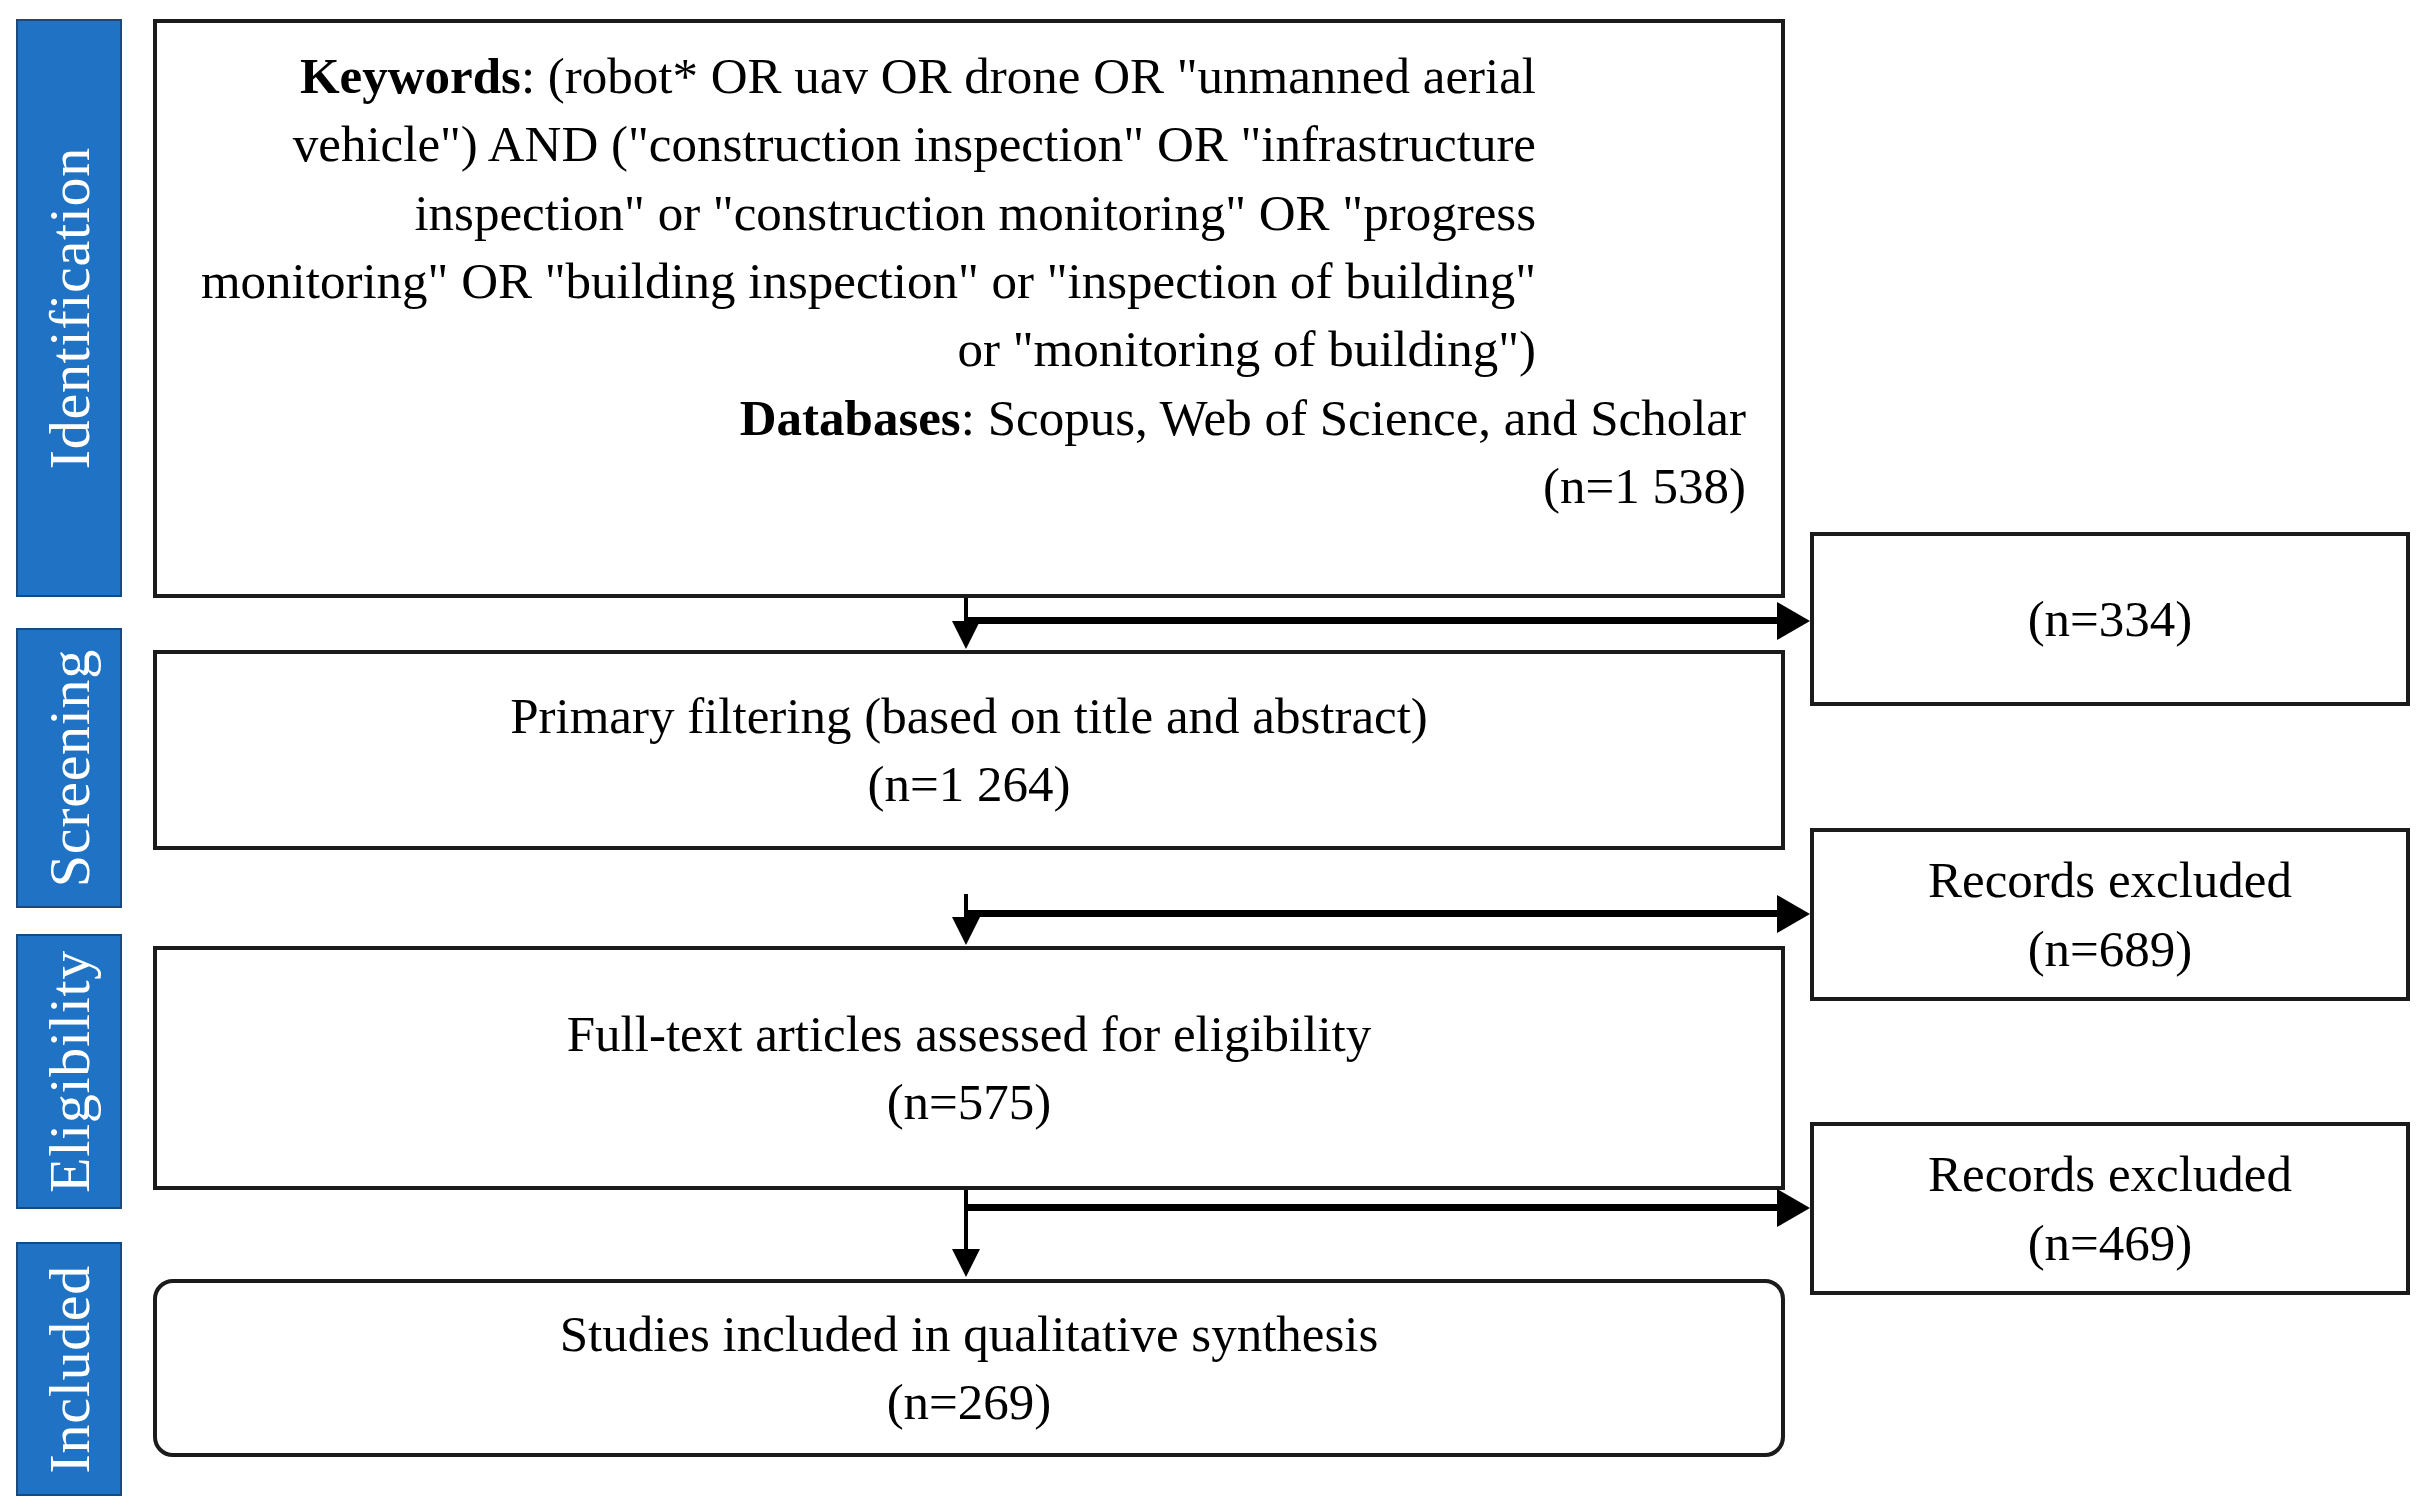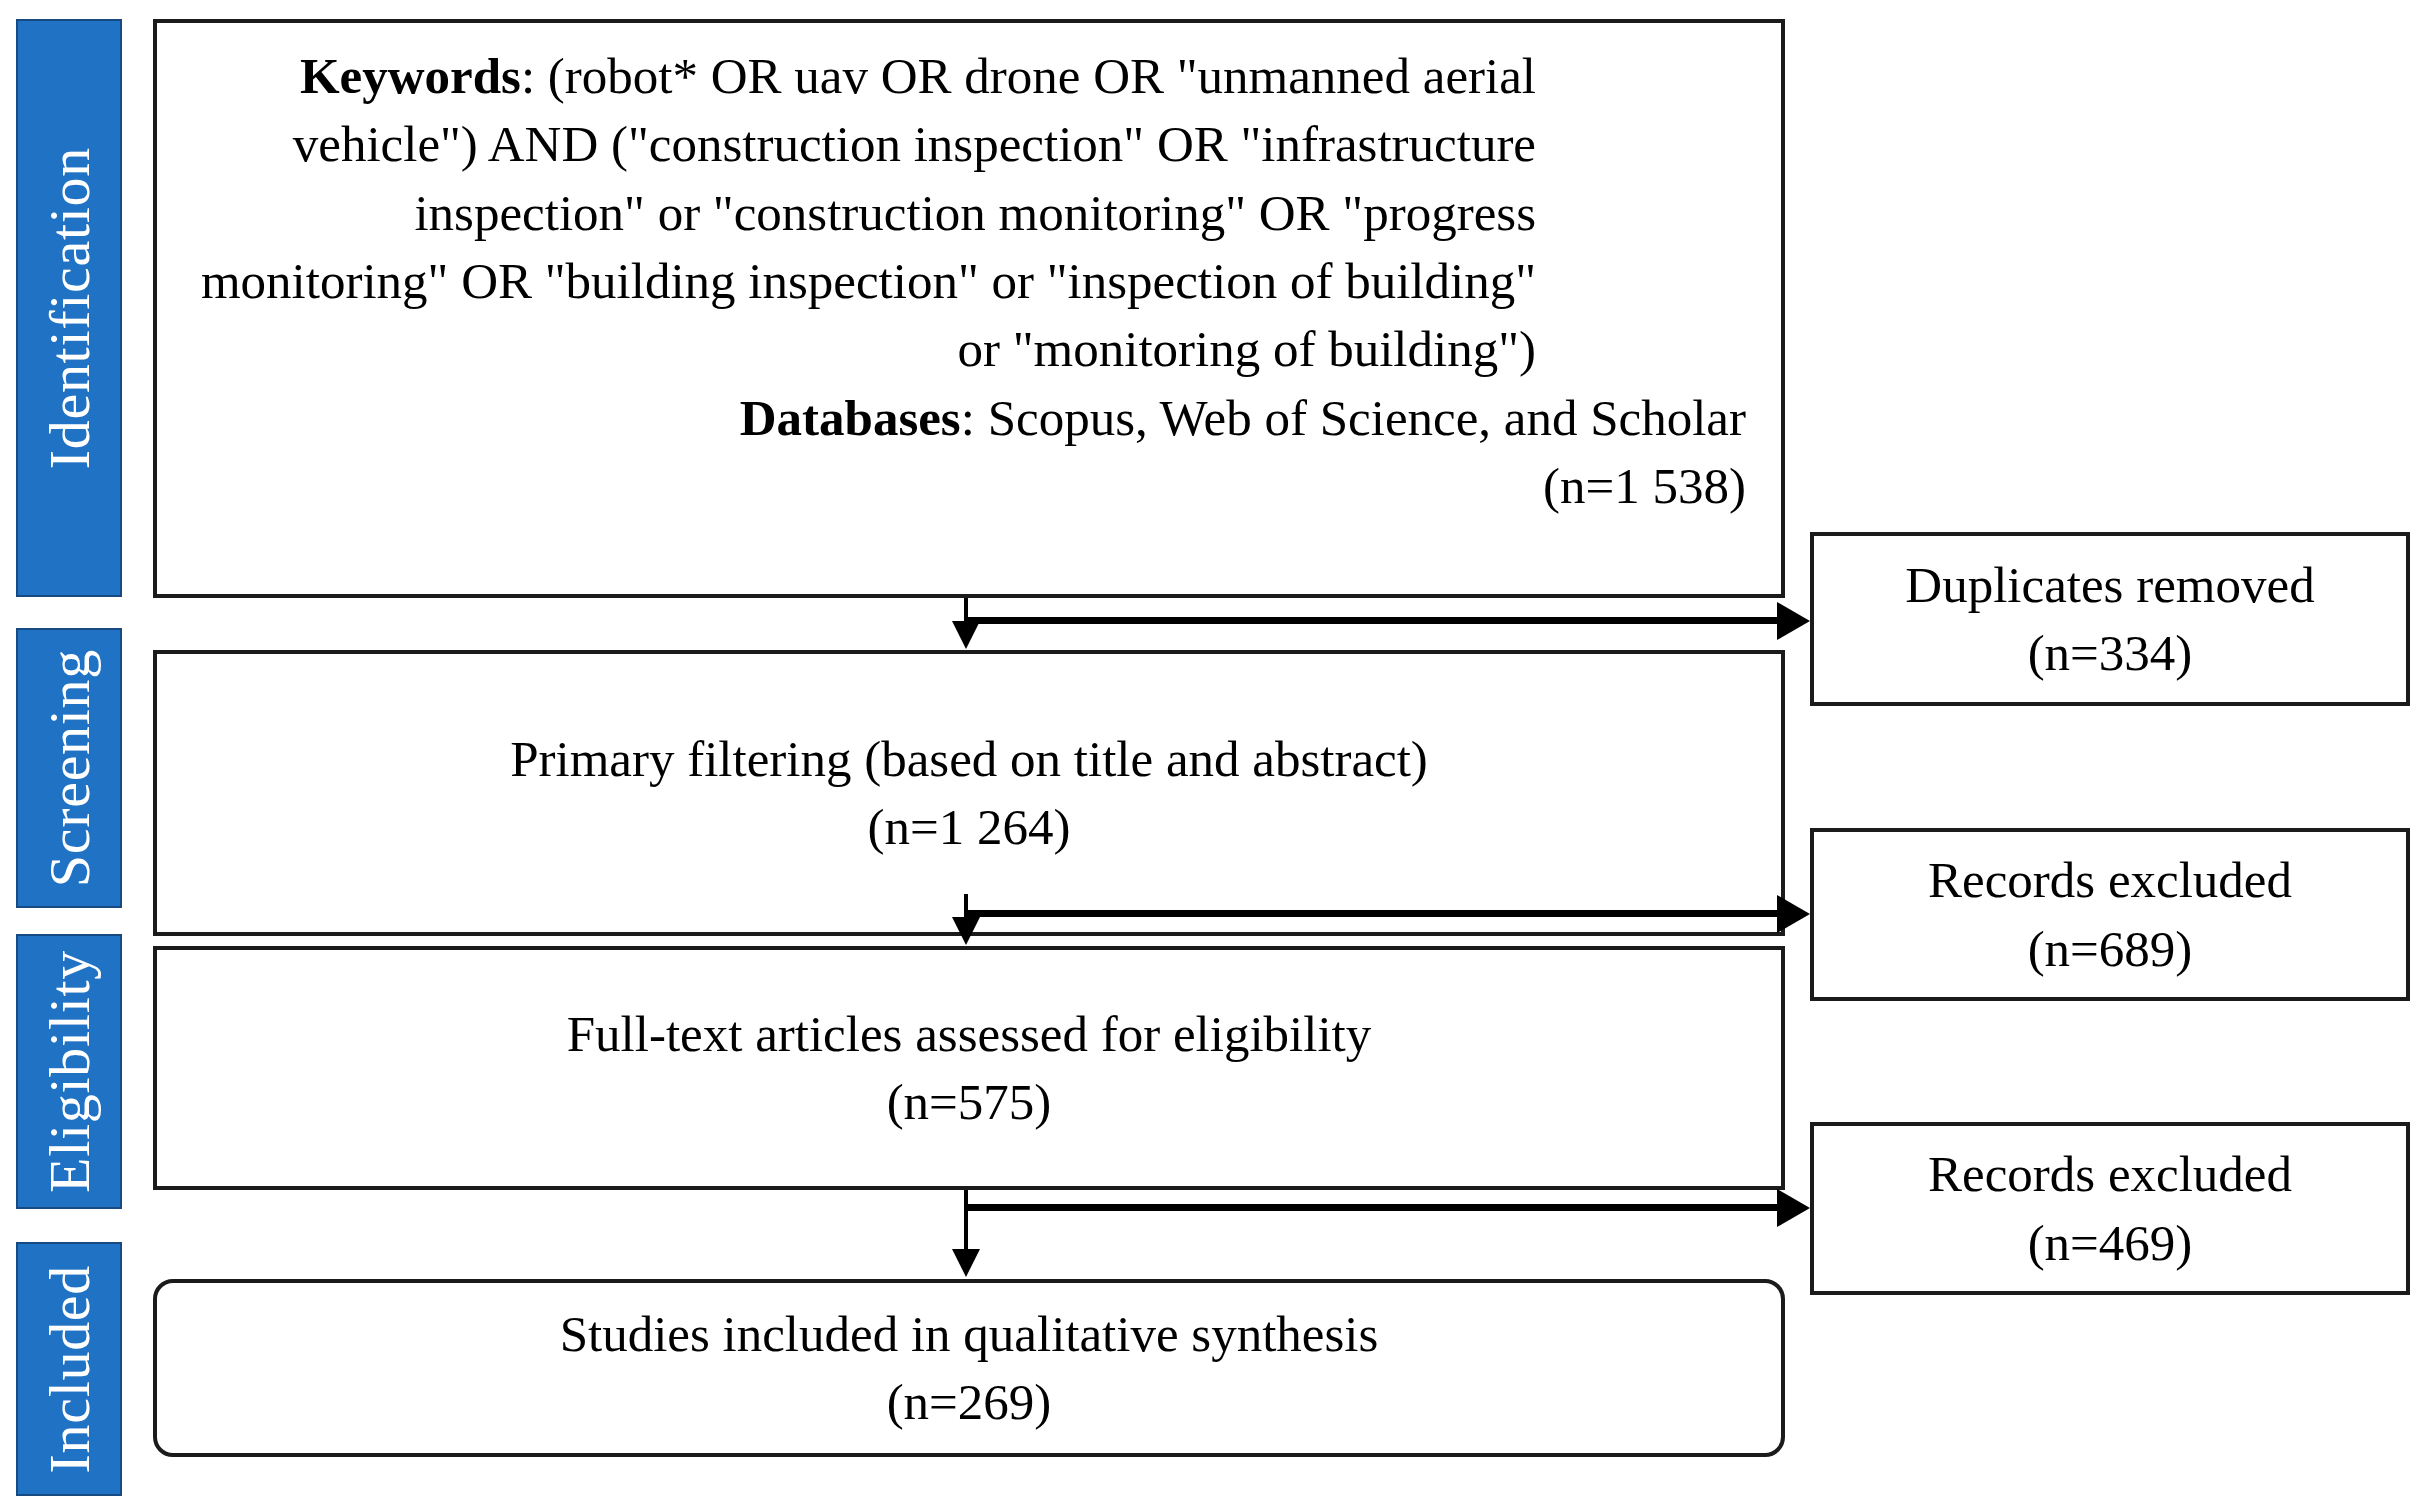--- a/index.html
+++ b/index.html
@@ -49,21 +49,21 @@
     background: #ffffff;
     border: 4.4px solid #1b1b1b;
     font-size: 51px;
     line-height: 1.34;
     text-align: center;
   }
   .main-col { left: 153px; width: 1632px; }
   .side-col { left: 1810px; width: 600px; }
 
   .box-search    { top: 19px;   height: 579px; padding: 19px 35px 0 35px; text-align: right; }
-  .box-screening { top: 650px;  height: 286px; }
+  .box-screening { top: 650px;  height: 200px; }
   .box-fulltext  { top: 946px; height: 244px; }
   .box-included  { top: 1279px; height: 178px; border-radius: 20px; }
 
   .box-dup  { top: 532px;  height: 174px; }
   .box-ex1  { top: 828px; height: 173px; }
   .box-ex2  { top: 1122px; height: 173px; }
 
   .vcenter {
     display: flex;
     flex-direction: column;
@@ -147,21 +147,20 @@
     <p>Full-text articles assessed for eligibility</p>
     <p>(n=575)</p>
   </div>
 
   <div class="box main-col box-included vcenter">
     <p>Studies included in qualitative synthesis</p>
     <p>(n=269)</p>
   </div>
 
   <div class="box side-col box-dup vcenter">
-    <p>Duplicates removed</p>
     <p>(n=334)</p>
   </div>
 
   <div class="box side-col box-ex1 vcenter">
     <p>Records excluded</p>
     <p>(n=689)</p>
   </div>
 
   <div class="box side-col box-ex2 vcenter">
     <p>Records excluded</p>

